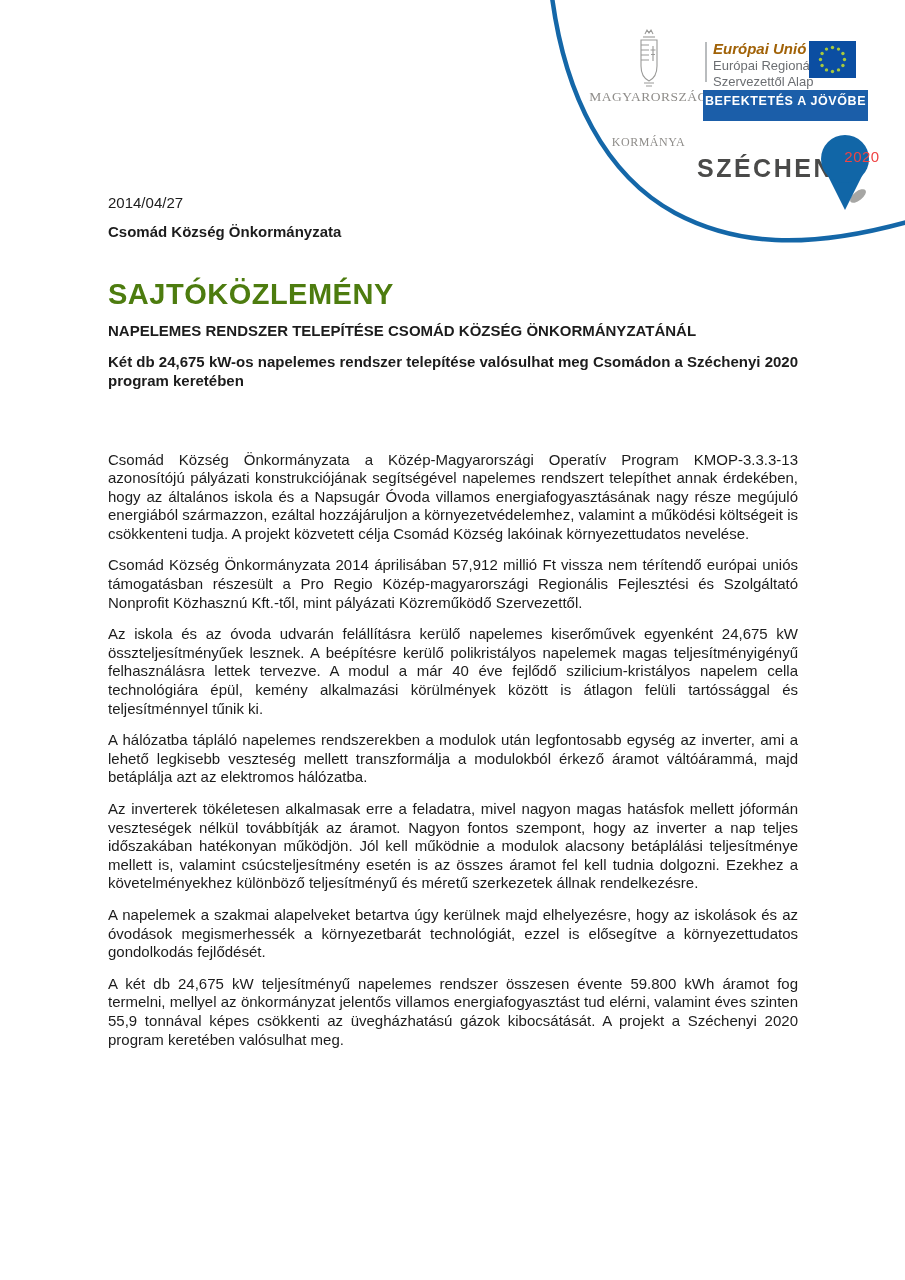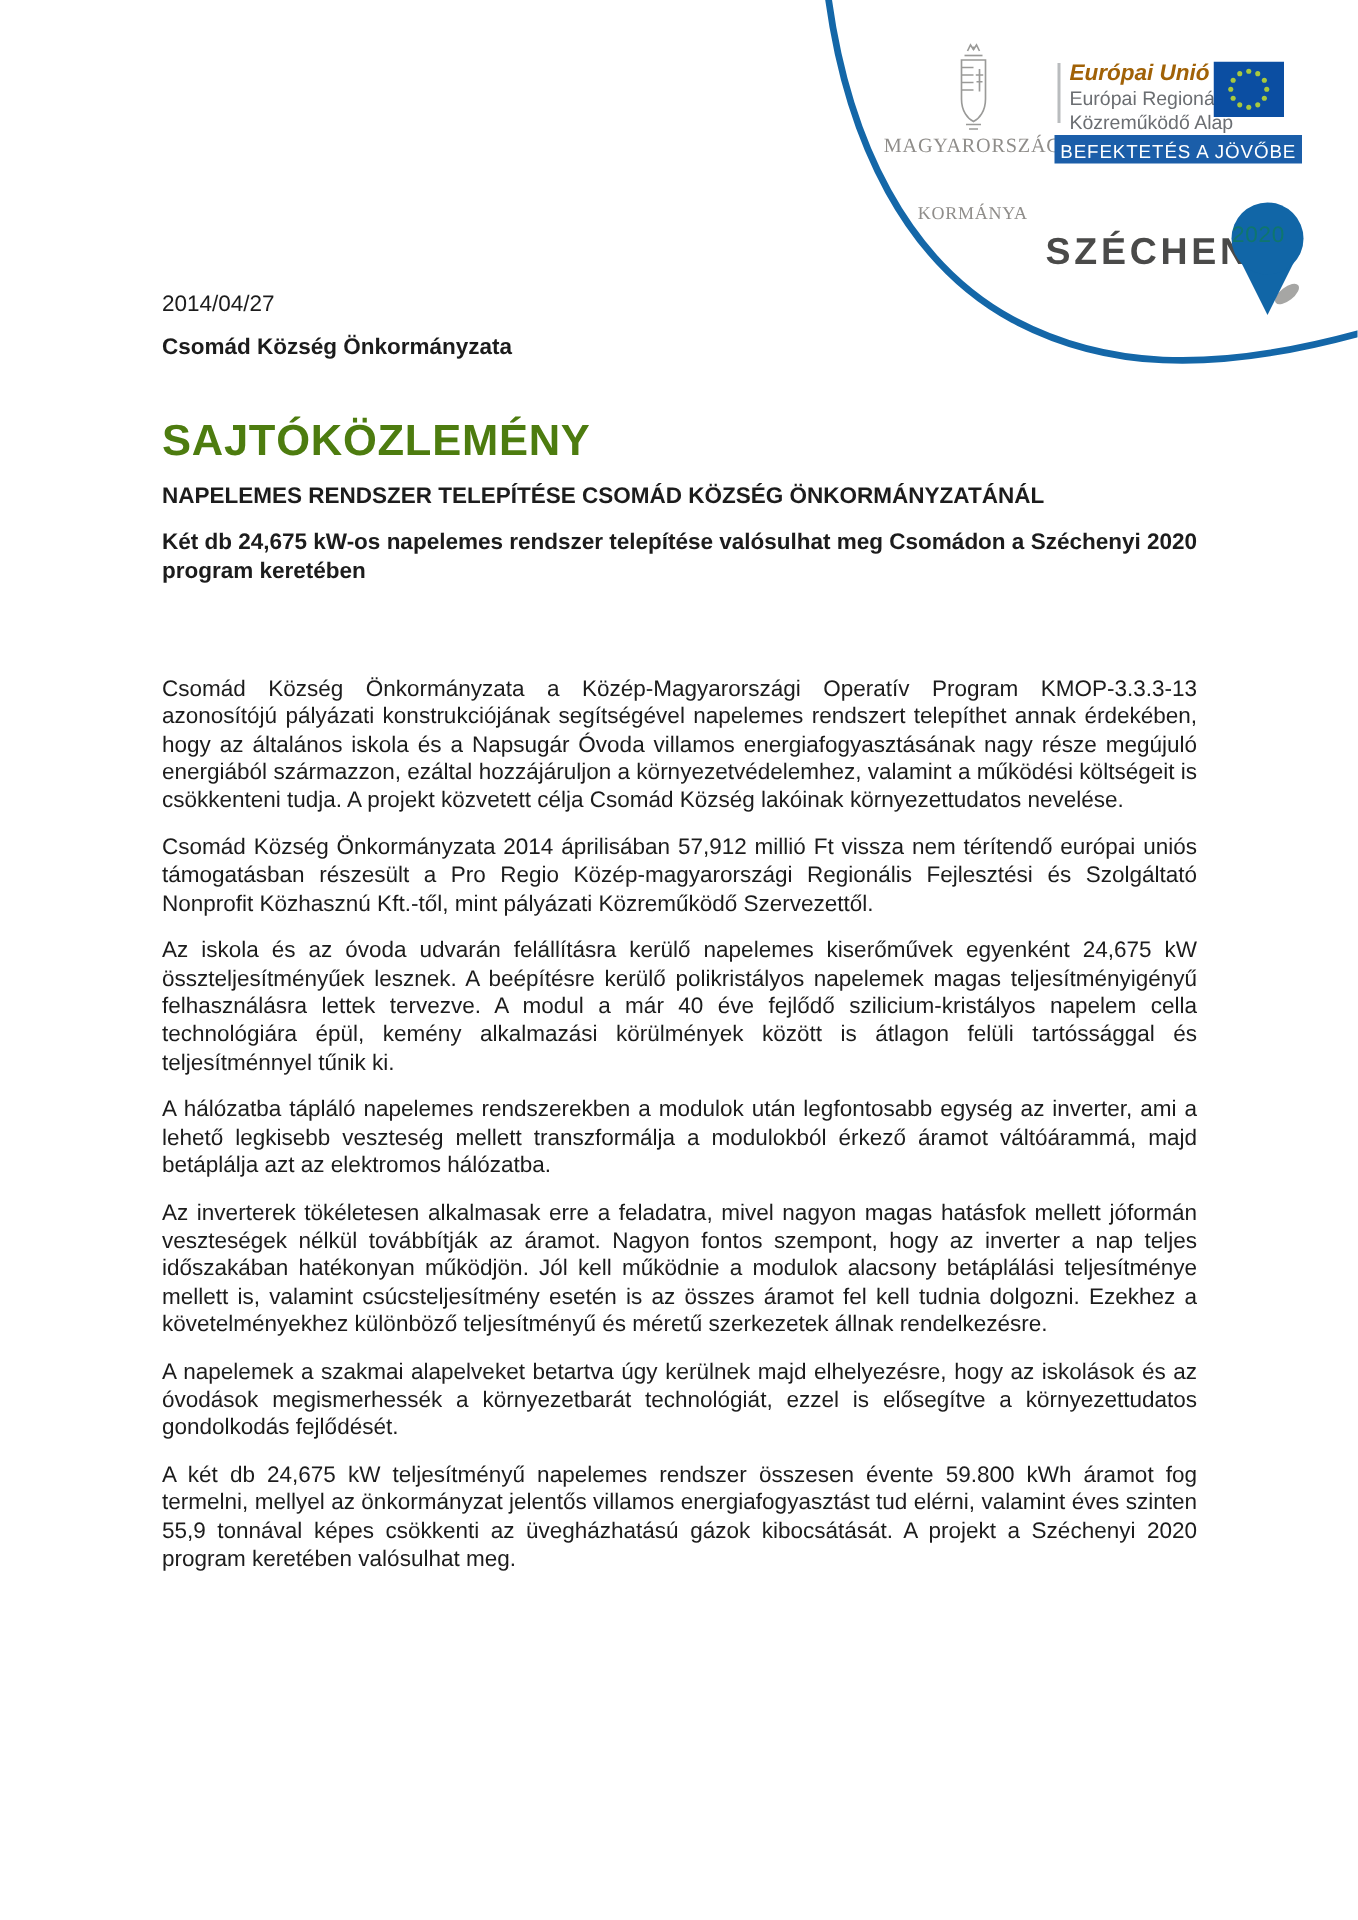--- a/index.html
+++ b/index.html
@@ -20,34 +20,34 @@
   .gov-name .l1 { font-size:13.5px; }
   .gov-name .l2 { font-size:12px;margin-top:32px; }
 
   .eu-divider { position:absolute; left:705px; top:42px; width:2px; height:40px; background:#b9bcbe; }
   .eu-text { position:absolute; left:713px; top:40px; line-height:1.22; }
   .eu-text .t1 { font-size:15px; font-weight:bold; color:#a16207;font-style:italic; }
   .eu-text .t2, .eu-text .t3 { font-size:13px; color:#6b6e72; }
   .eu-flag { position:absolute; left:809px; top:41px; }
 
   .invest-banner {
-    position:absolute; left:703px; top:90px; width:165px; height:19px;
-    background:#1b5ea9; color:#ffffff; font-size:12.5px; font-weight:normal;
+    position:absolute; left:703px; top:90px; width:165px; height:31px;
+    background:#1b5ea9; color:#ffffff; font-size:12.5px; font-weight:bold;
     letter-spacing:0.6px; text-align:center; line-height:23px;
   }
 
   .szechenyi { position:absolute; left:697px; top:146px; }
   .szechenyi-text {
     display:inline-block; font-size:25px; font-weight:bold; color:#4a4a49;
     letter-spacing:2.5px; vertical-align:top; margin-top:8px;
   }
   .szechenyi-pin { position:absolute; left:123px; top:-12px; width:50px; height:80px; }
   .szechenyi-year {
-    position:absolute; left:117px; top:2px; width:50px; text-align:center;
-    color:#0f766e; font-size:15px; font-weight:normal; letter-spacing:0.5px;
+    position:absolute; left:140px; top:2px; width:50px; text-align:center;
+    color:#ef4444; font-size:15px; font-weight:normal; letter-spacing:0.5px;
   }
 
   
   .doc { position:absolute; left:108px; top:194px; width:690px; color:#1c1c1c; }
   .doc-date { font-size:15px; margin-bottom:12px; }
   .doc-org { font-size:15px; font-weight:bold; margin-bottom:38px; }
   .doc-title { font-size:29px; font-weight:bold; color:#4d7c0f; letter-spacing:0.5px; margin-bottom:11px; }
   .doc-subtitle { font-size:15px; font-weight:bold; margin-bottom:14px; }
   .doc-lead { font-size:15px; font-weight:bold; text-align:justify; line-height:1.25; margin-bottom:60px; }
   .doc-par { font-size:15px; text-align:justify; line-height:1.24; margin-bottom:13px; }
@@ -76,21 +76,21 @@
     <div class="gov-name">
       <div class="l1">MAGYARORSZÁG</div>
       <div class="l2">KORMÁNYA</div>
     </div>
   </div>
 
   <div class="eu-divider"></div>
   <div class="eu-text">
     <div class="t1">Európai Unió</div>
     <div class="t2">Európai Regionális</div>
-    <div class="t3">Közreműködő Alap</div>
+    <div class="t3">Szervezettől Alap</div>
   </div>
   <svg class="eu-flag" width="47" height="37" viewBox="0 0 47 37" xmlns="http://www.w3.org/2000/svg">
     <rect x="0" y="0" width="47" height="37" fill="#0b4ea2"></rect>
     <g fill="#a8c93e">
       <circle cx="23.5" cy="6.5" r="1.7"></circle>
         <circle cx="29.5" cy="8.1" r="1.7"></circle>
       <circle cx="33.9" cy="12.5" r="1.7"></circle>
         <circle cx="35.5" cy="18.5" r="1.7"></circle>
       <circle cx="33.9" cy="24.5" r="1.7"></circle>
         <circle cx="29.5" cy="28.9" r="1.7"></circle>

